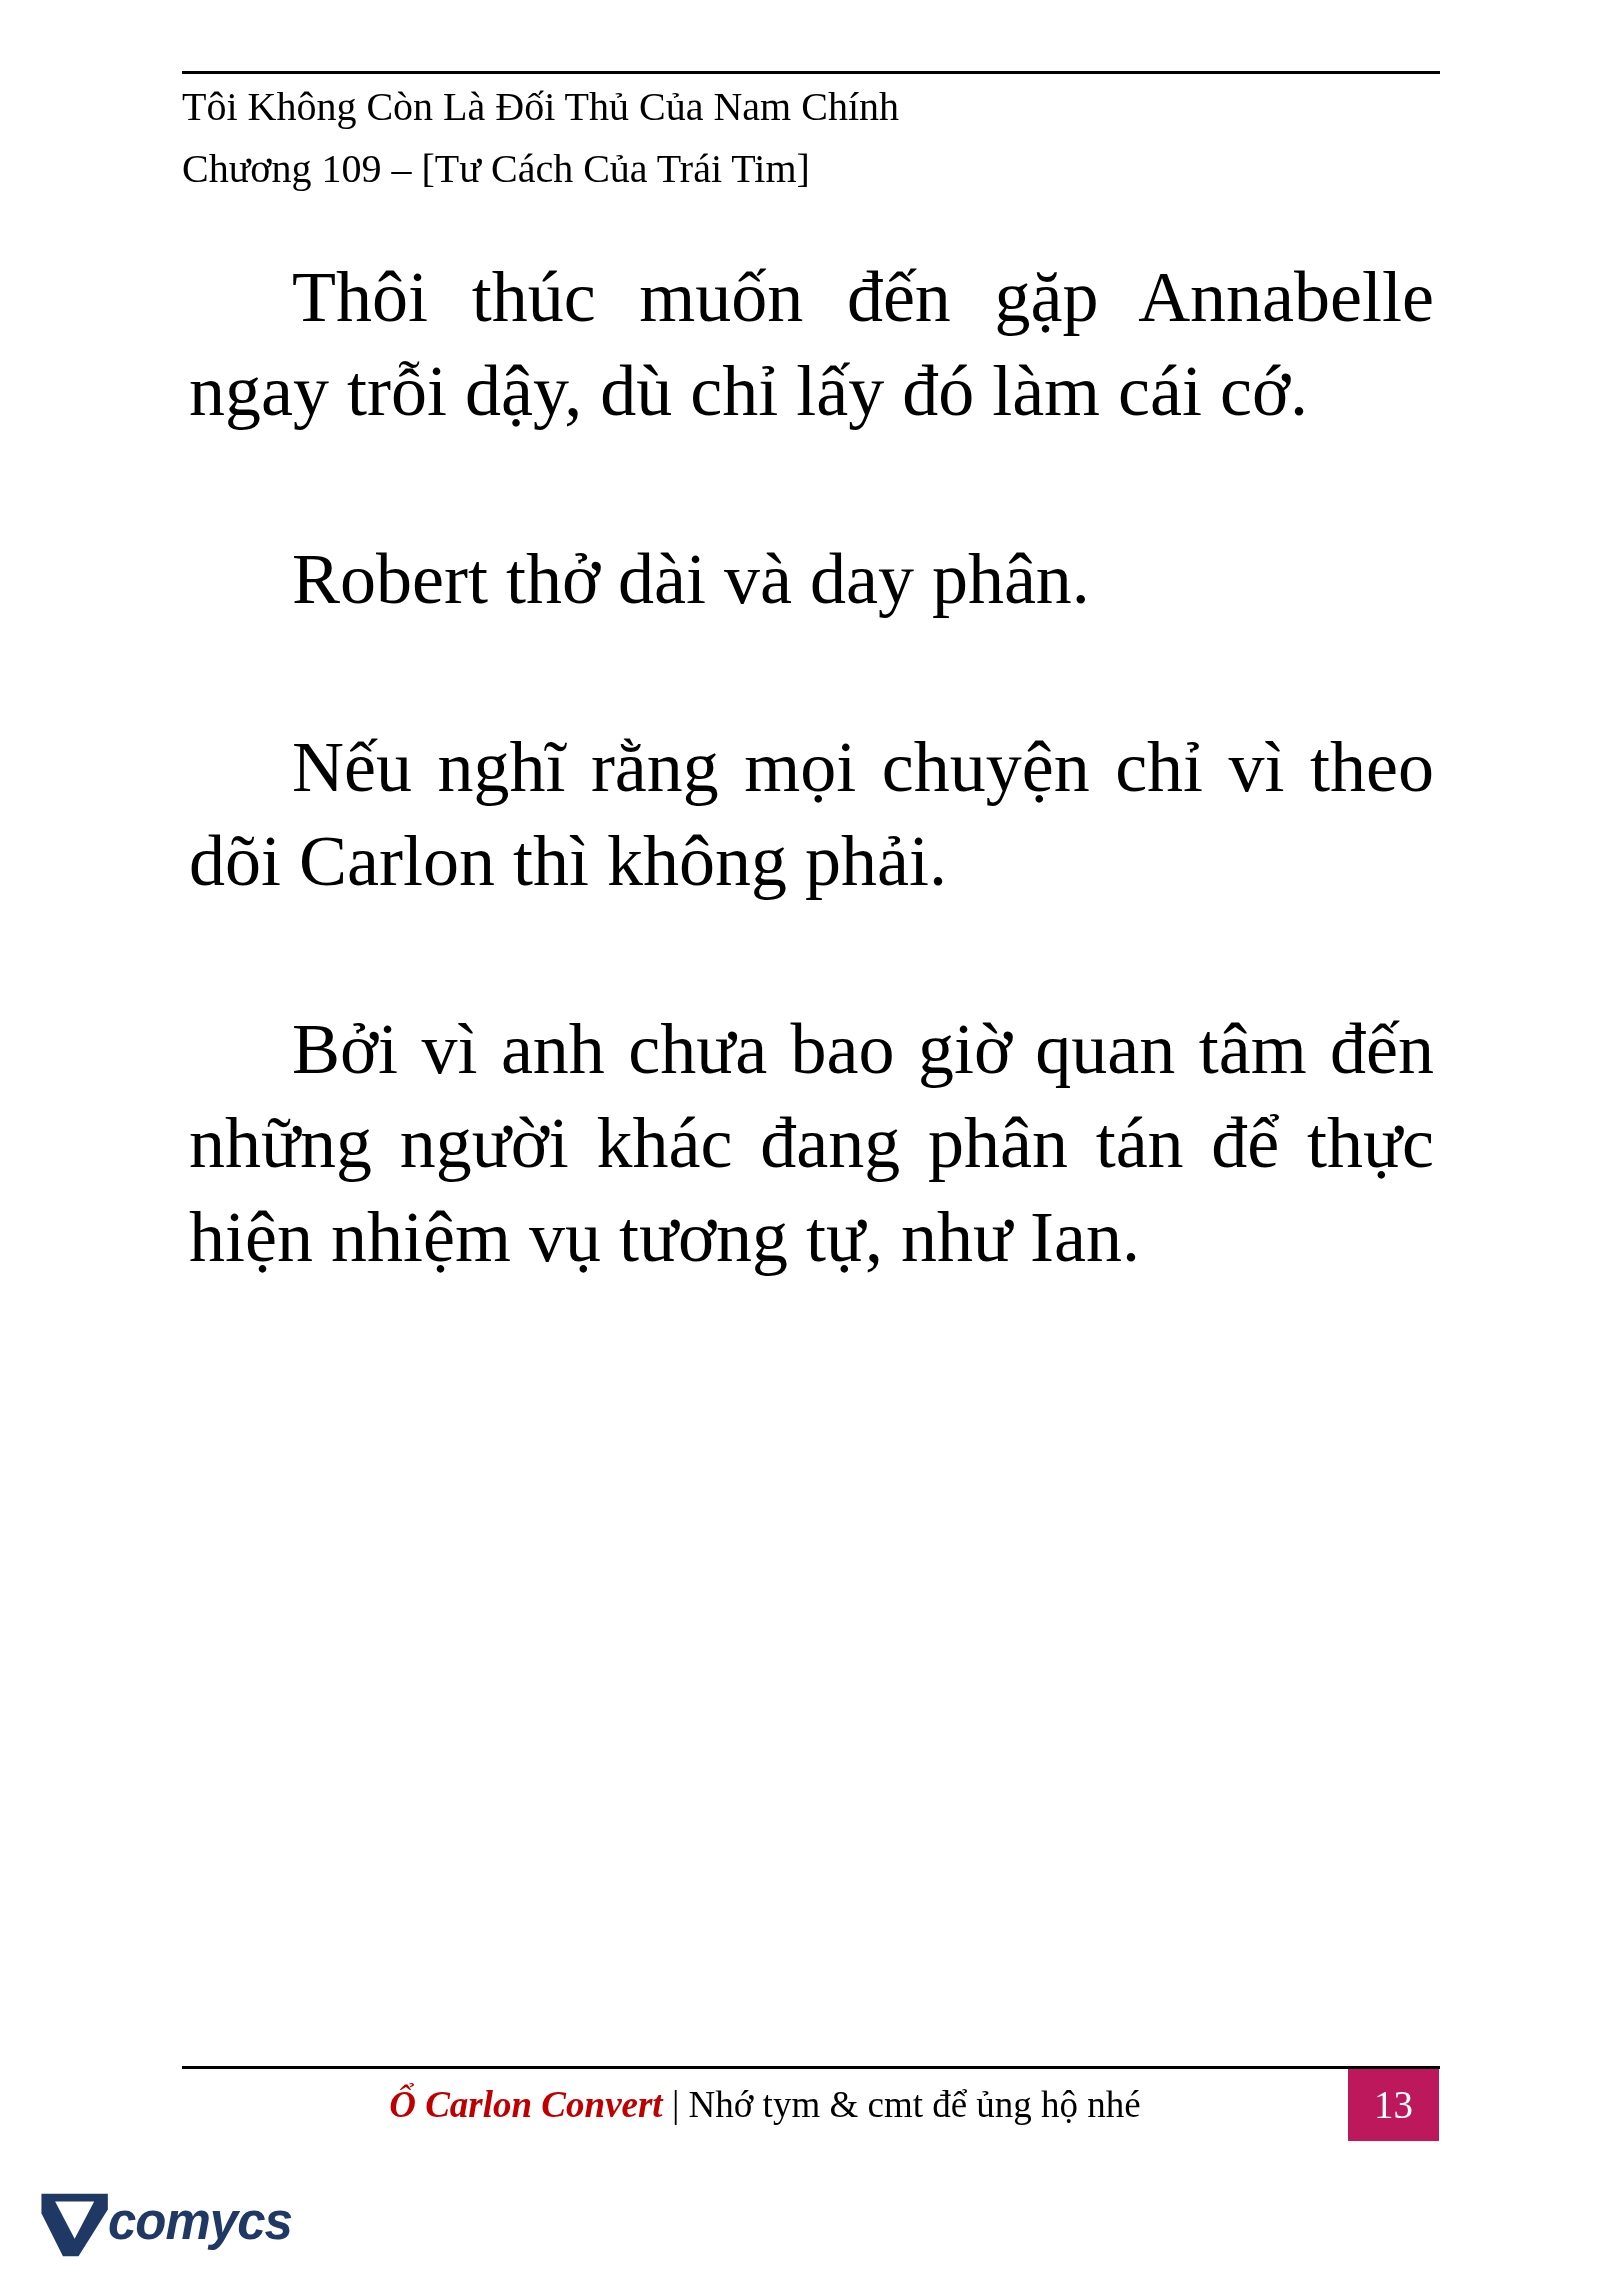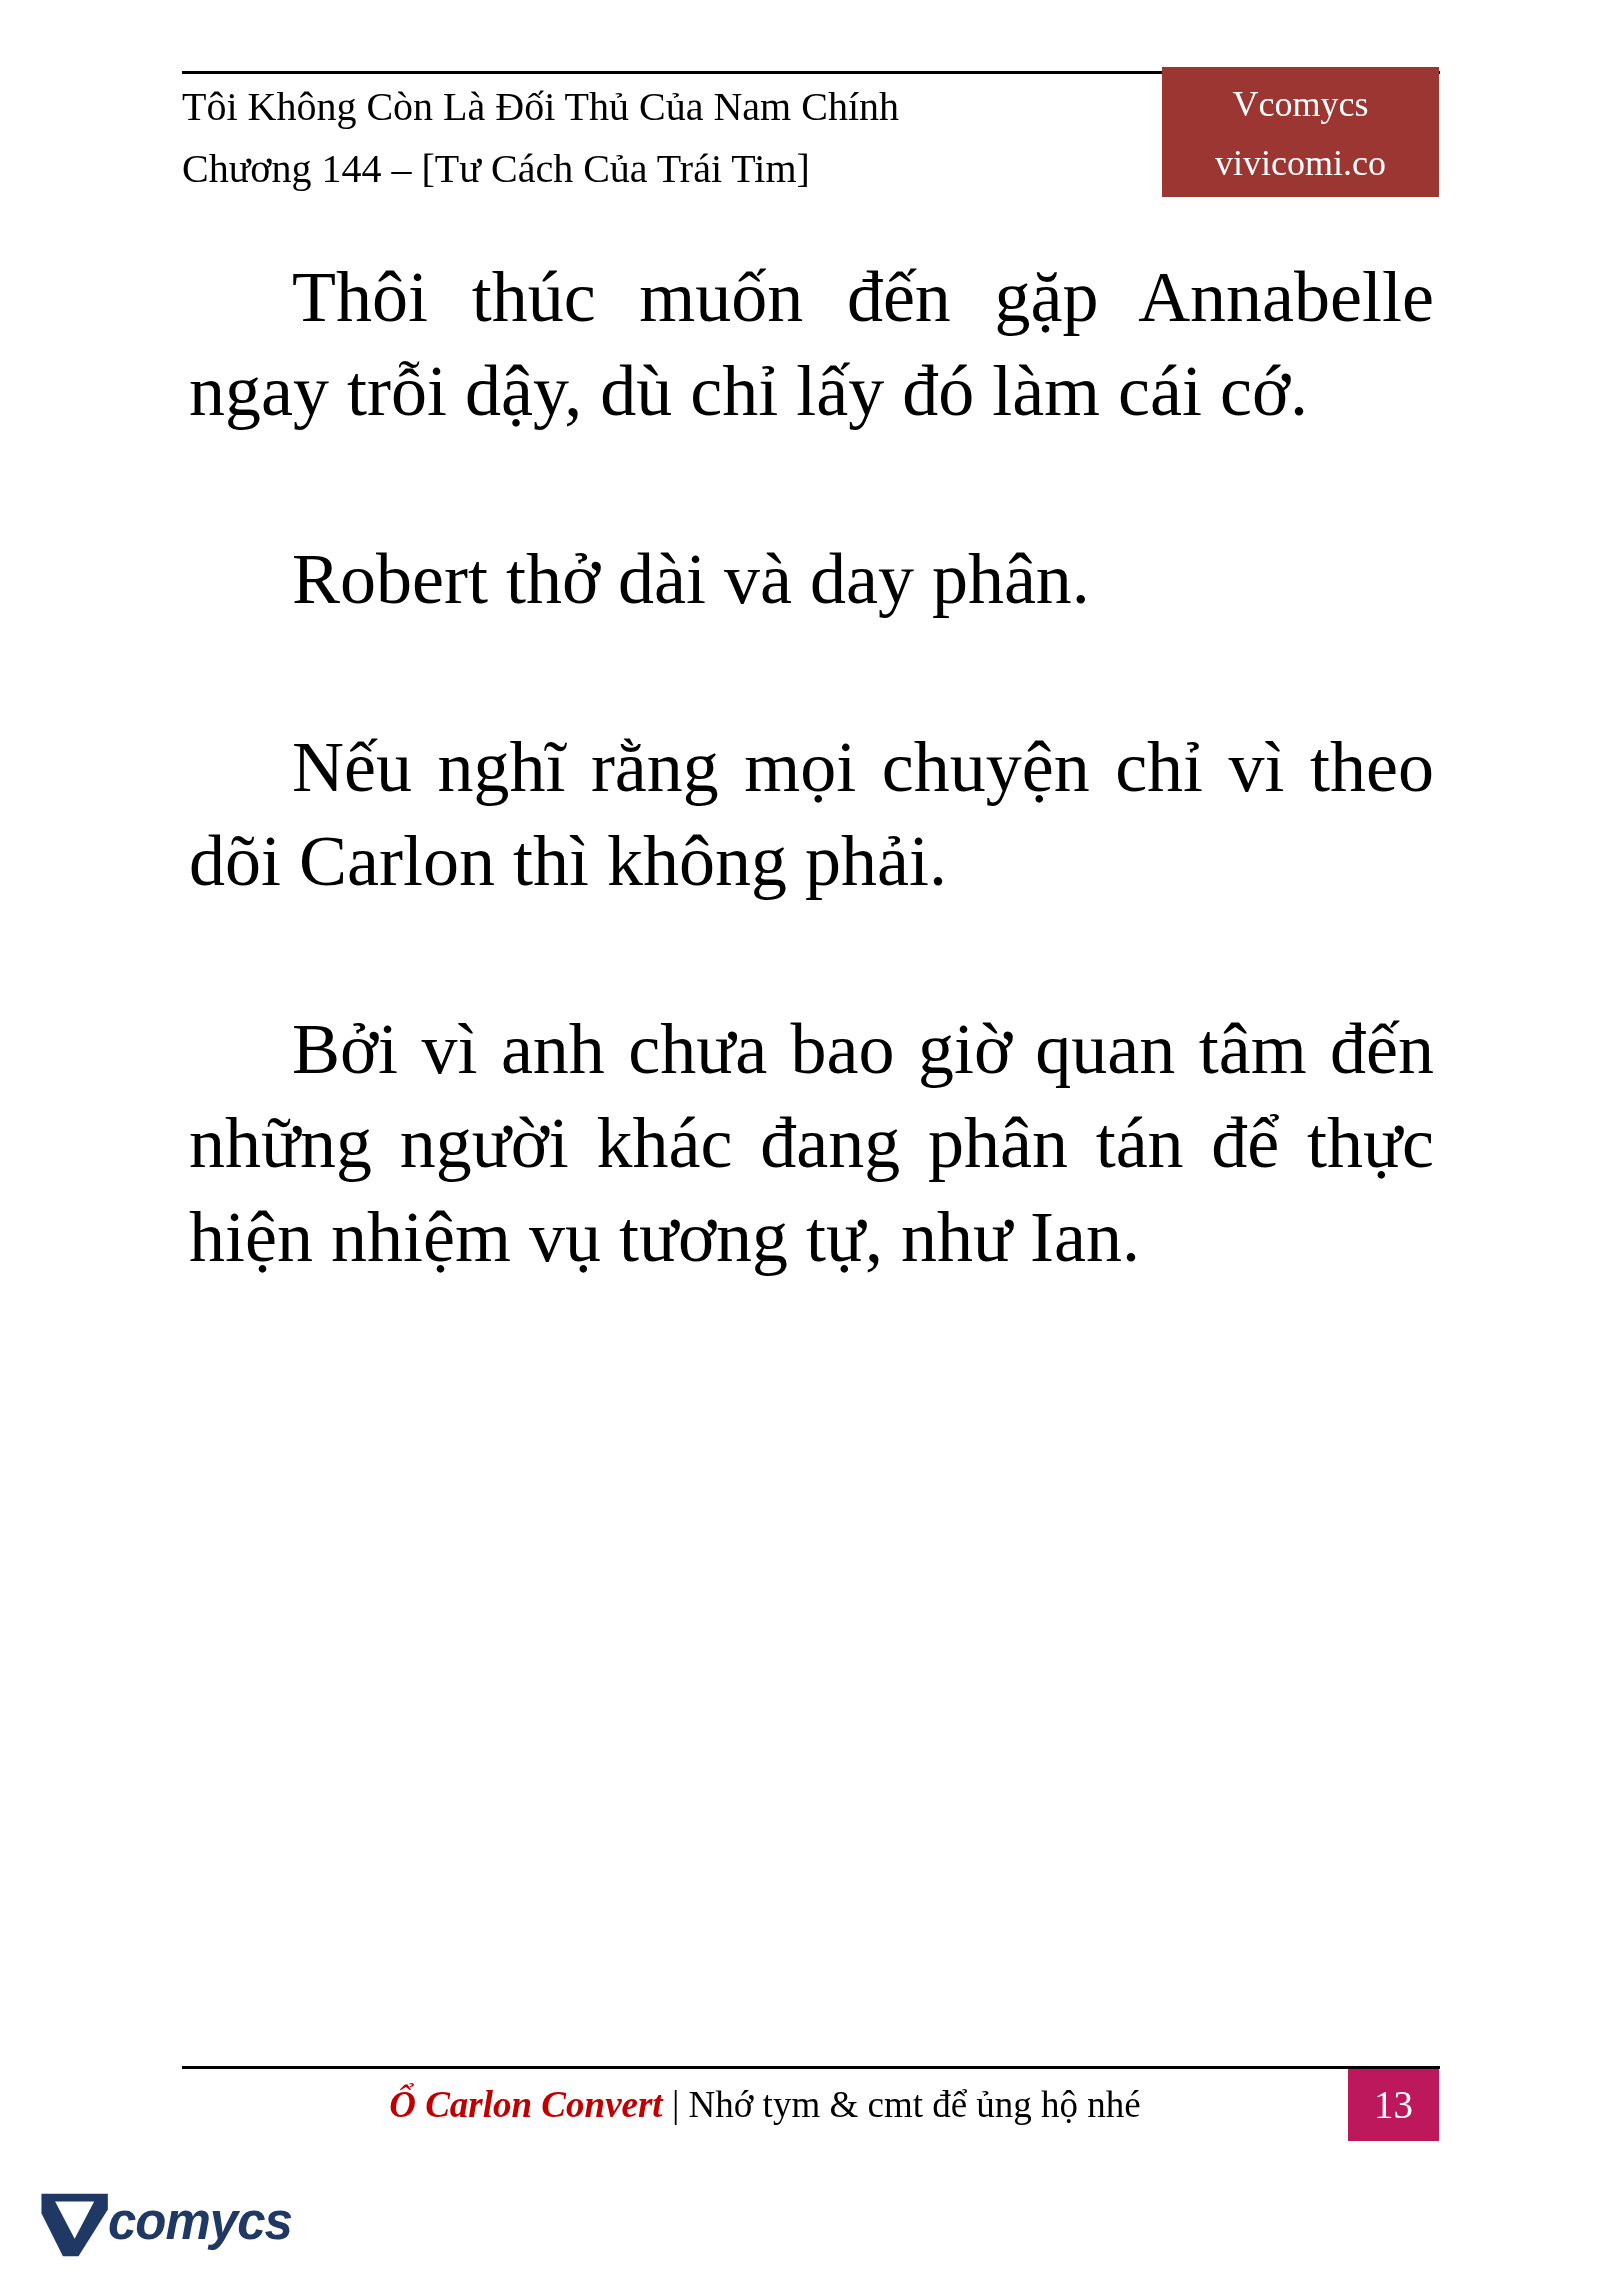--- a/index.html
+++ b/index.html
@@ -177,25 +177,21 @@
 </style>
 </head>
 <body>
 
 <div class="page">
 
   <div class="header">
     <div class="header-rule"></div>
     <div class="header-title">
       <span>Tôi Không Còn Là Đối Thủ Của Nam Chính</span>
-      <span class="line2">Chương 144 – [Tư Cách Của Trái Tim]</span>
-    </div>
-    <div class="header-badge">
-      <span>Vcomycs</span>
-      <span>vivicomi.co</span>
+      <span class="line2">Chương 109 – [Tư Cách Của Trái Tim]</span>
     </div>
   </div>
 
   <div class="content">
     <p class="para">Thôi thúc muốn đến gặp Annabelle ngay trỗi dậy, dù chỉ lấy đó làm cái cớ.</p>
     <p class="para">Robert thở dài và day phân.</p>
     <p class="para">Nếu nghĩ rằng mọi chuyện chỉ vì theo dõi Carlon thì không phải.</p>
     <p class="para last">Bởi vì anh chưa bao giờ quan tâm đến những người khác đang phân tán để thực hiện nhiệm vụ tương tự, như Ian.</p>
   </div>
 

